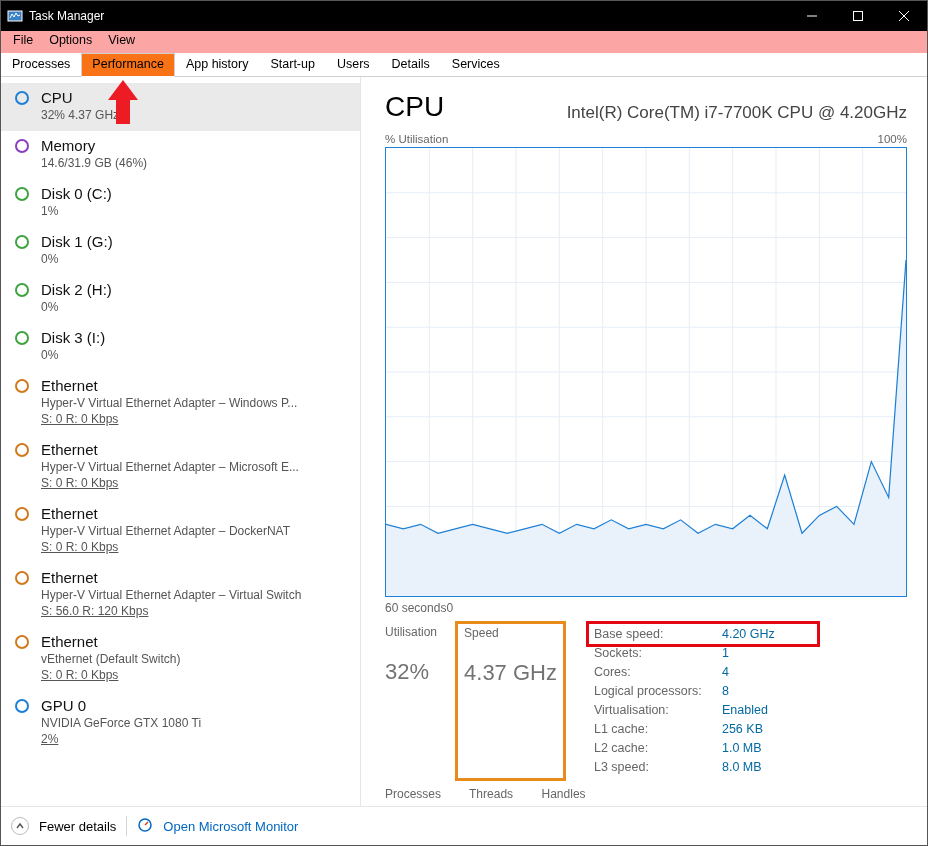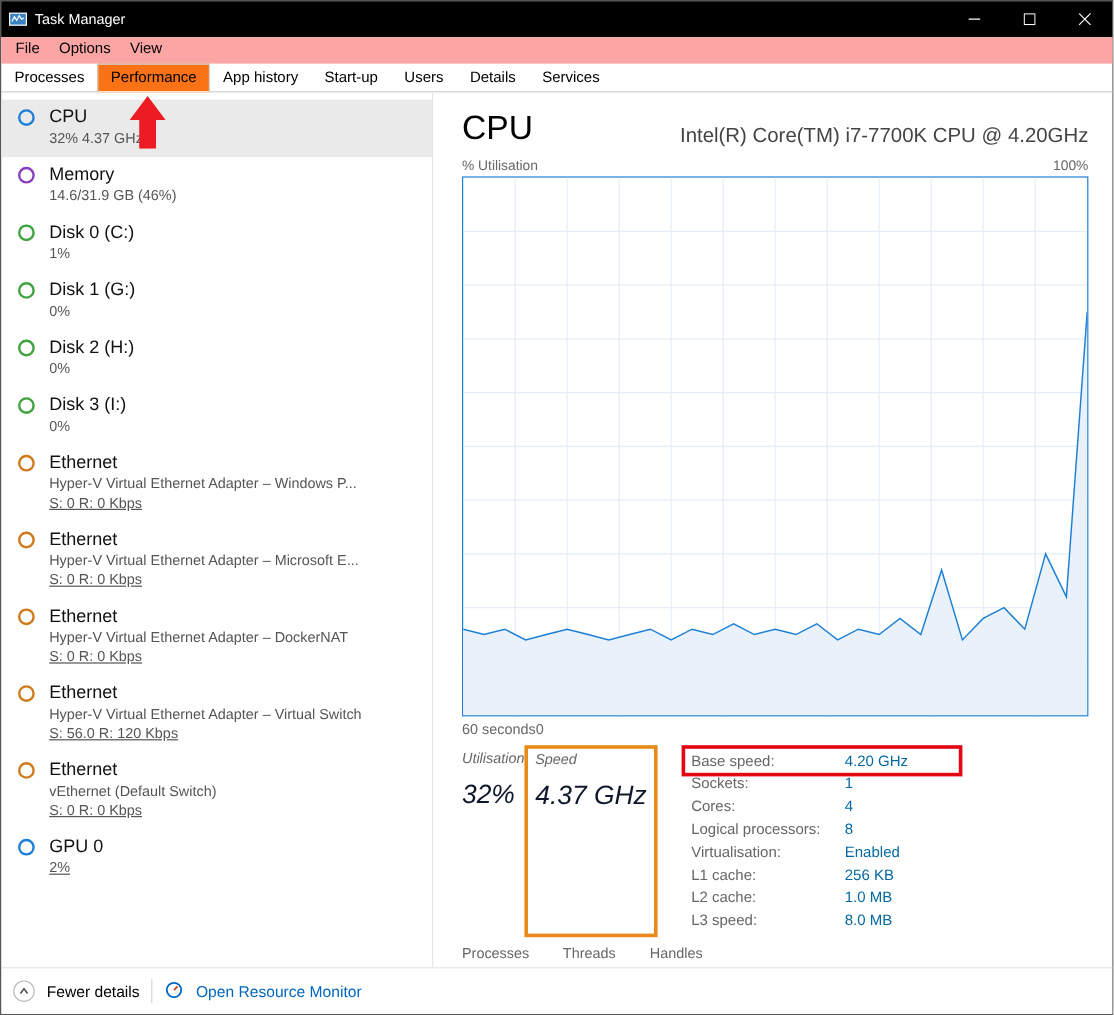--- a/index.html
+++ b/index.html
@@ -55,21 +55,21 @@
 .chart-labels { display:flex; justify-content:space-between; font-size:11.5px; color:#666; margin-bottom:2px; }
 .chart-wrap { border:1px solid #1e7fd6; height:450px; position:relative; background:#fff; }
 .chart-grid line { stroke:#e6eef7; stroke-width:1; }
 .chart-area { fill:#e9f2fb; stroke:none;}
 .chart-line { fill:none; stroke:#1e7fd6; stroke-width:1.2; }
 .xaxis-labels { display:flex; justify-content:flex-start; font-size:12px; color:#666; margin-top:4px; }
 
 
 .stats { display:flex; margin-top:10px; gap:36px; font-size:12px; color:#555; }
 .stat-block .lbl { font-size:12px; color:#666; }
-.stat-block .val { font-size:22px; color:#0f172a; margin-top:10px; }
+.stat-block .val { font-size:22px; color:#737373; margin-top:20px; }
 .stat-small .val { font-size:20px; }
 .speed-box { border:3px solid #e88b1a; padding:2px 6px 4px 6px; margin:-4px -8px; }
 .info-table { font-size:12.5px; color:#444; position:relative; }
 .info-table div { display:flex; gap:8px; line-height:19px; }
 .info-table .k { width:120px; color:#666; }
 .info-table .v { color:#0369a1; }
 .base-box { position:absolute; border:3px solid #e30613; left:-8px; top:-4px; width:234px; height:26px; }
 
 .row2 { display:flex; gap:28px; margin-top:10px; }
 </style>
@@ -227,20 +227,21 @@
             <div class="side-sub">vEthernet (Default Switch)</div>
             <div class="side-sub2">S: 0 R: 0 Kbps</div>
           </div>
         </div>
         <div class="side-item">
           <span class="side-ico">
             <span class="ring blue"></span>
           </span>
           <div class="side-body">
             <div class="side-title">GPU 0</div>
+            <div class="side-sub">NVIDIA GeForce GTX 1080 Ti</div>
             <div class="side-sub2">2%</div>
           </div>
         </div>
       </div>
 
     <div class="main">
       <div class="main-header">
         <div class="main-title">CPU</div>
         <div class="main-sub">Intel(R) Core(TM) i7-7700K CPU @ 4.20GHz</div>
       </div>
@@ -275,21 +276,21 @@
           <path id="area" class="chart-area" d="M0.0,378.0 L17.0,382.5 L34.0,378.0 L51.0,387.0 L68.0,382.5 L85.0,378.0 L102.0,382.5 L119.0,387.0 L136.0,382.5 L153.0,378.0 L170.0,387.0 L187.0,378.0 L204.0,382.5 L221.0,373.5 L238.0,382.5 L255.0,378.0 L272.0,382.5 L289.0,373.5 L306.0,387.0 L323.0,378.0 L340.0,382.5 L357.0,369.0 L374.0,382.5 L391.0,328.5 L408.0,387.0 L425.0,369.0 L442.0,360.0 L459.0,378.0 L476.0,315.0 L493.0,351.0 L510.0,112.5 L510,450 L0,450 Z"></path>
           <path id="line" class="chart-line" d="M0.0,378.0 L17.0,382.5 L34.0,378.0 L51.0,387.0 L68.0,382.5 L85.0,378.0 L102.0,382.5 L119.0,387.0 L136.0,382.5 L153.0,378.0 L170.0,387.0 L187.0,378.0 L204.0,382.5 L221.0,373.5 L238.0,382.5 L255.0,378.0 L272.0,382.5 L289.0,373.5 L306.0,387.0 L323.0,378.0 L340.0,382.5 L357.0,369.0 L374.0,382.5 L391.0,328.5 L408.0,387.0 L425.0,369.0 L442.0,360.0 L459.0,378.0 L476.0,315.0 L493.0,351.0 L510.0,112.5"></path>
         </svg>
       </div>
       <div class="xaxis-labels">
         <span>60 seconds</span>
         <span>0</span>
       </div>
 
       <div class="stats">
-        <div style="display:flex; gap:8px;font-style:italic;">
+        <div style="display:flex; gap:26px;">
           <div class="stat-block">
             <div class="lbl">Utilisation</div>
             <div class="val">32%</div>
           </div>
           <div class="stat-block speed-box">
             <div class="lbl">Speed</div>
             <div class="val">4.37 GHz</div>
           </div>
         </div>
         <div class="info-table">
@@ -354,21 +355,21 @@
         </svg>
     </span>
     <span>Fewer details</span>
     <span class="sep"></span>
     <span>
       <svg width="16" height="16" viewBox="0 0 16 16">
           <circle cx="8" cy="8" r="6" fill="none" stroke="#0067c0" stroke-width="1.5"></circle>
           <line x1="8" y1="8" x2="11" y2="5" stroke="#d04020" stroke-width="1.5"></line>
         </svg>
     </span>
-    <a>Open Resource Monitor</a>
+    <a>Open Microsoft Monitor</a>
   </div>
 </div>
 
 <div class="red-arrow">
   <svg width="30" height="44" viewBox="0 0 30 44">
       <polygon points="15,0 30,20 22,20 22,44 8,44 8,20 0,20" fill="#ed1c24"></polygon>
     </svg>
 </div>
 
 </body></html>

